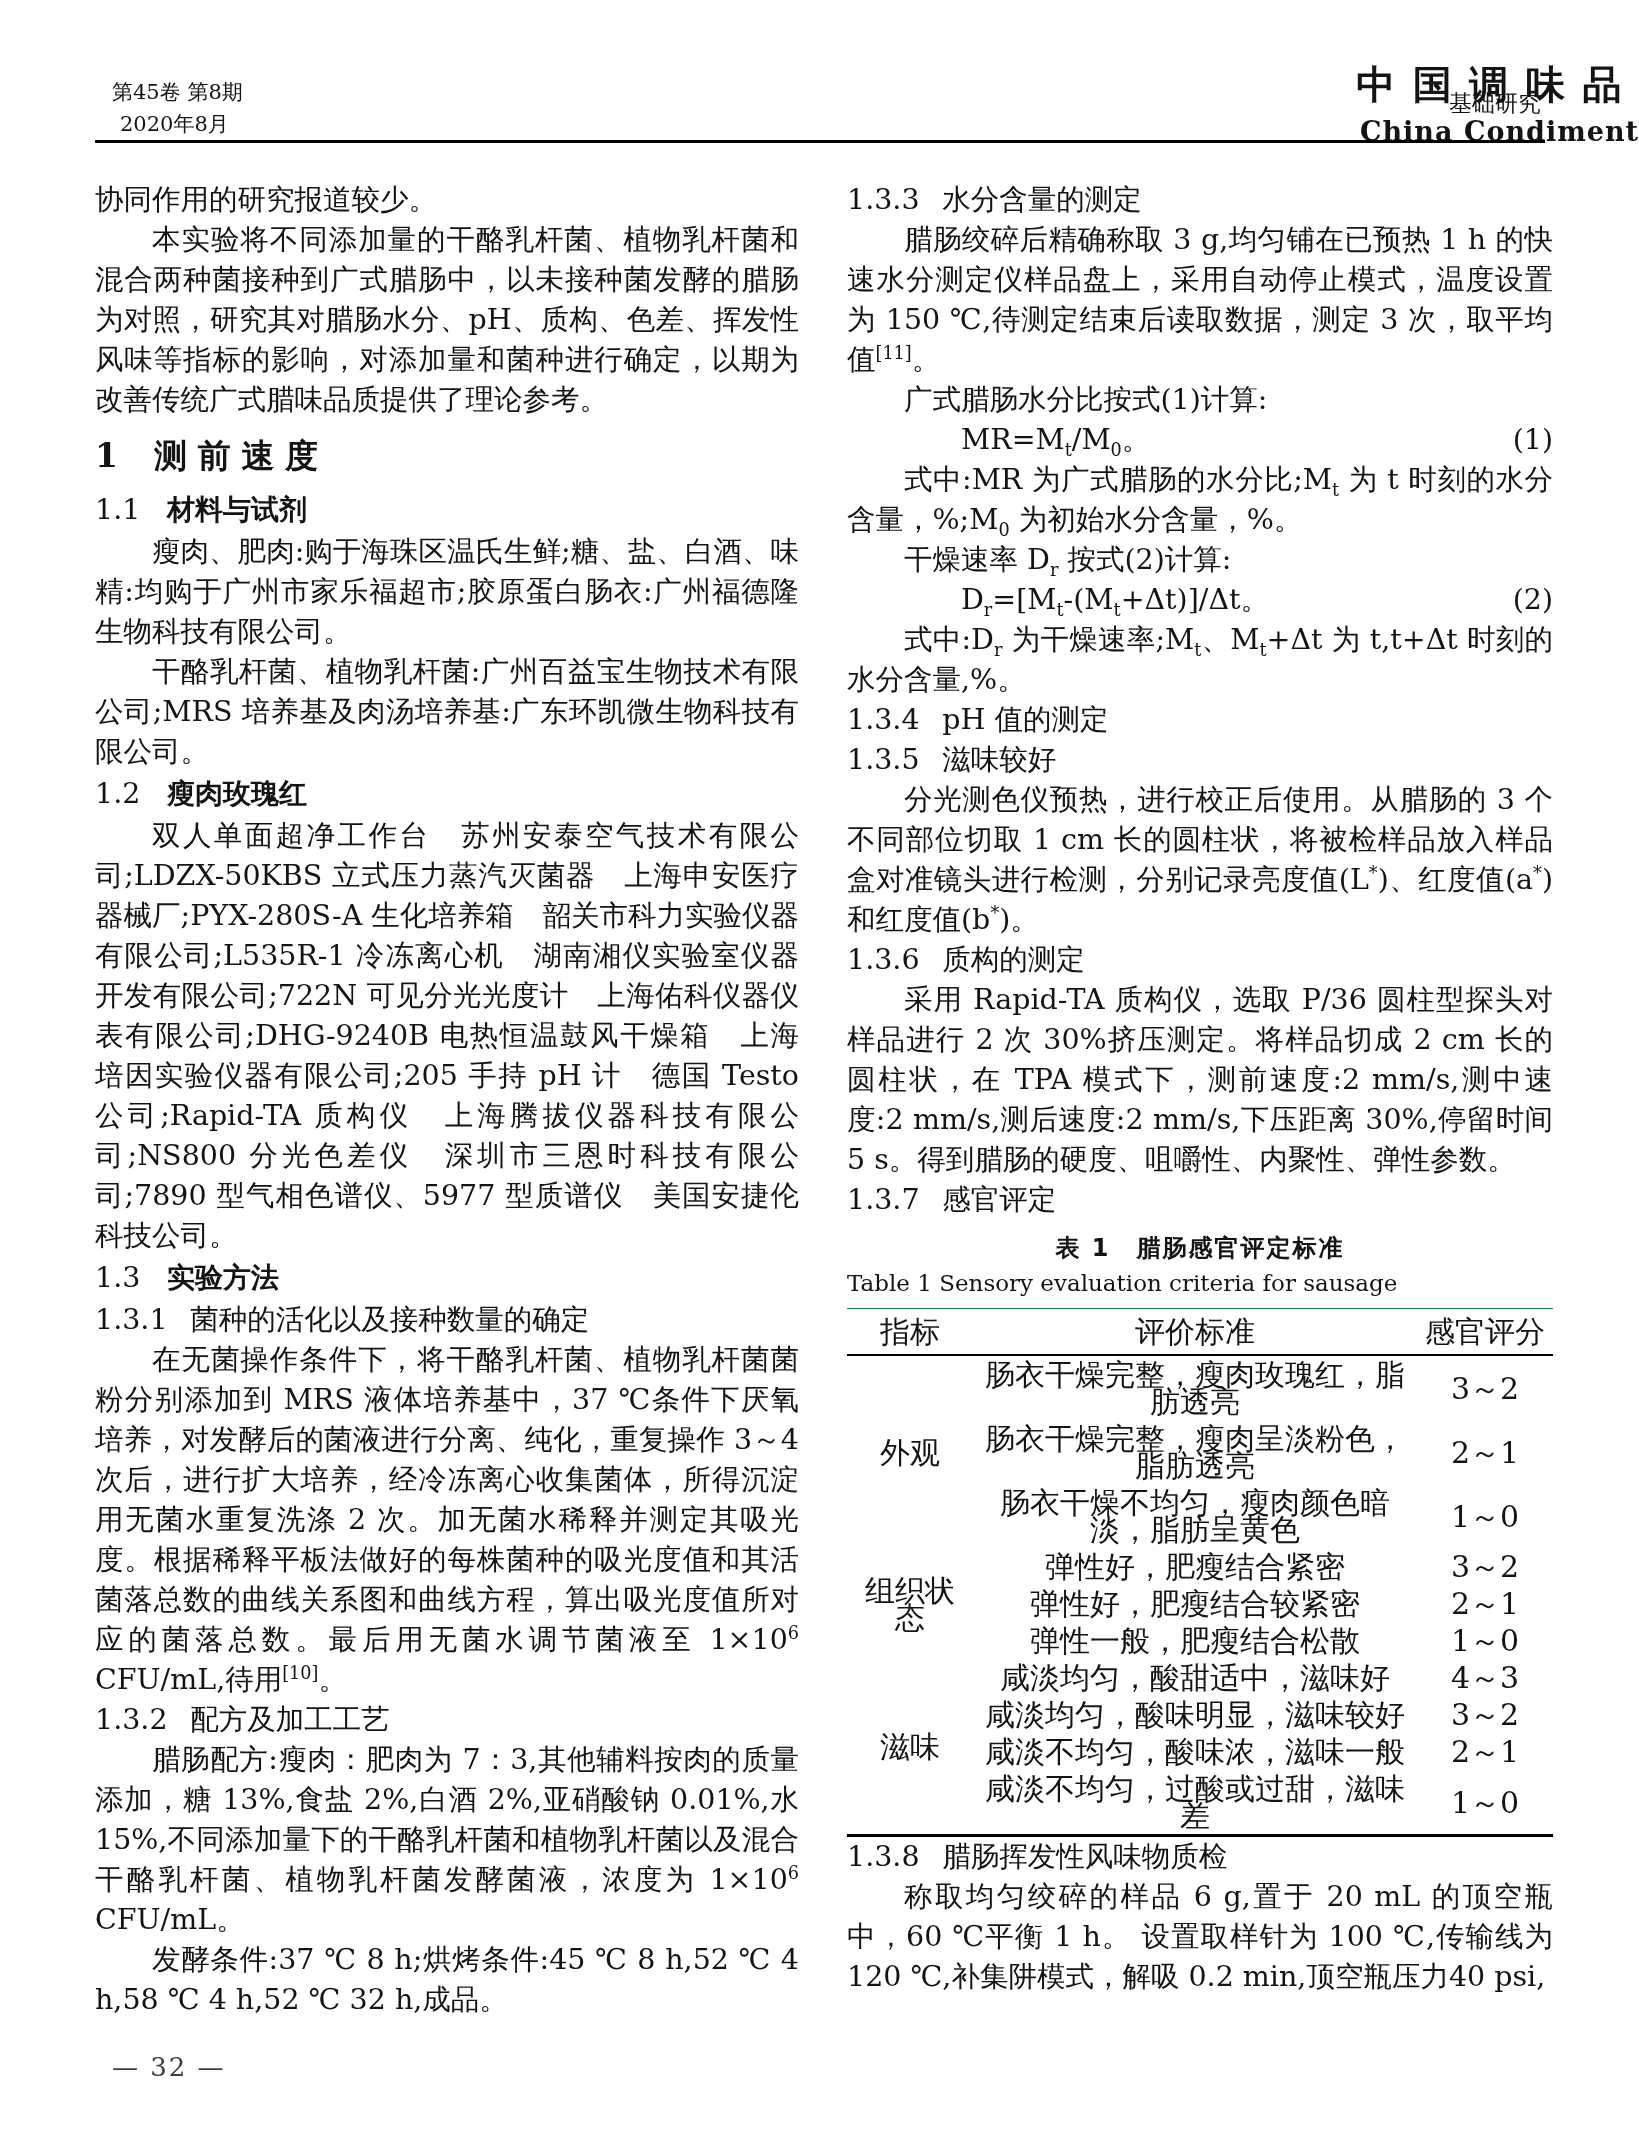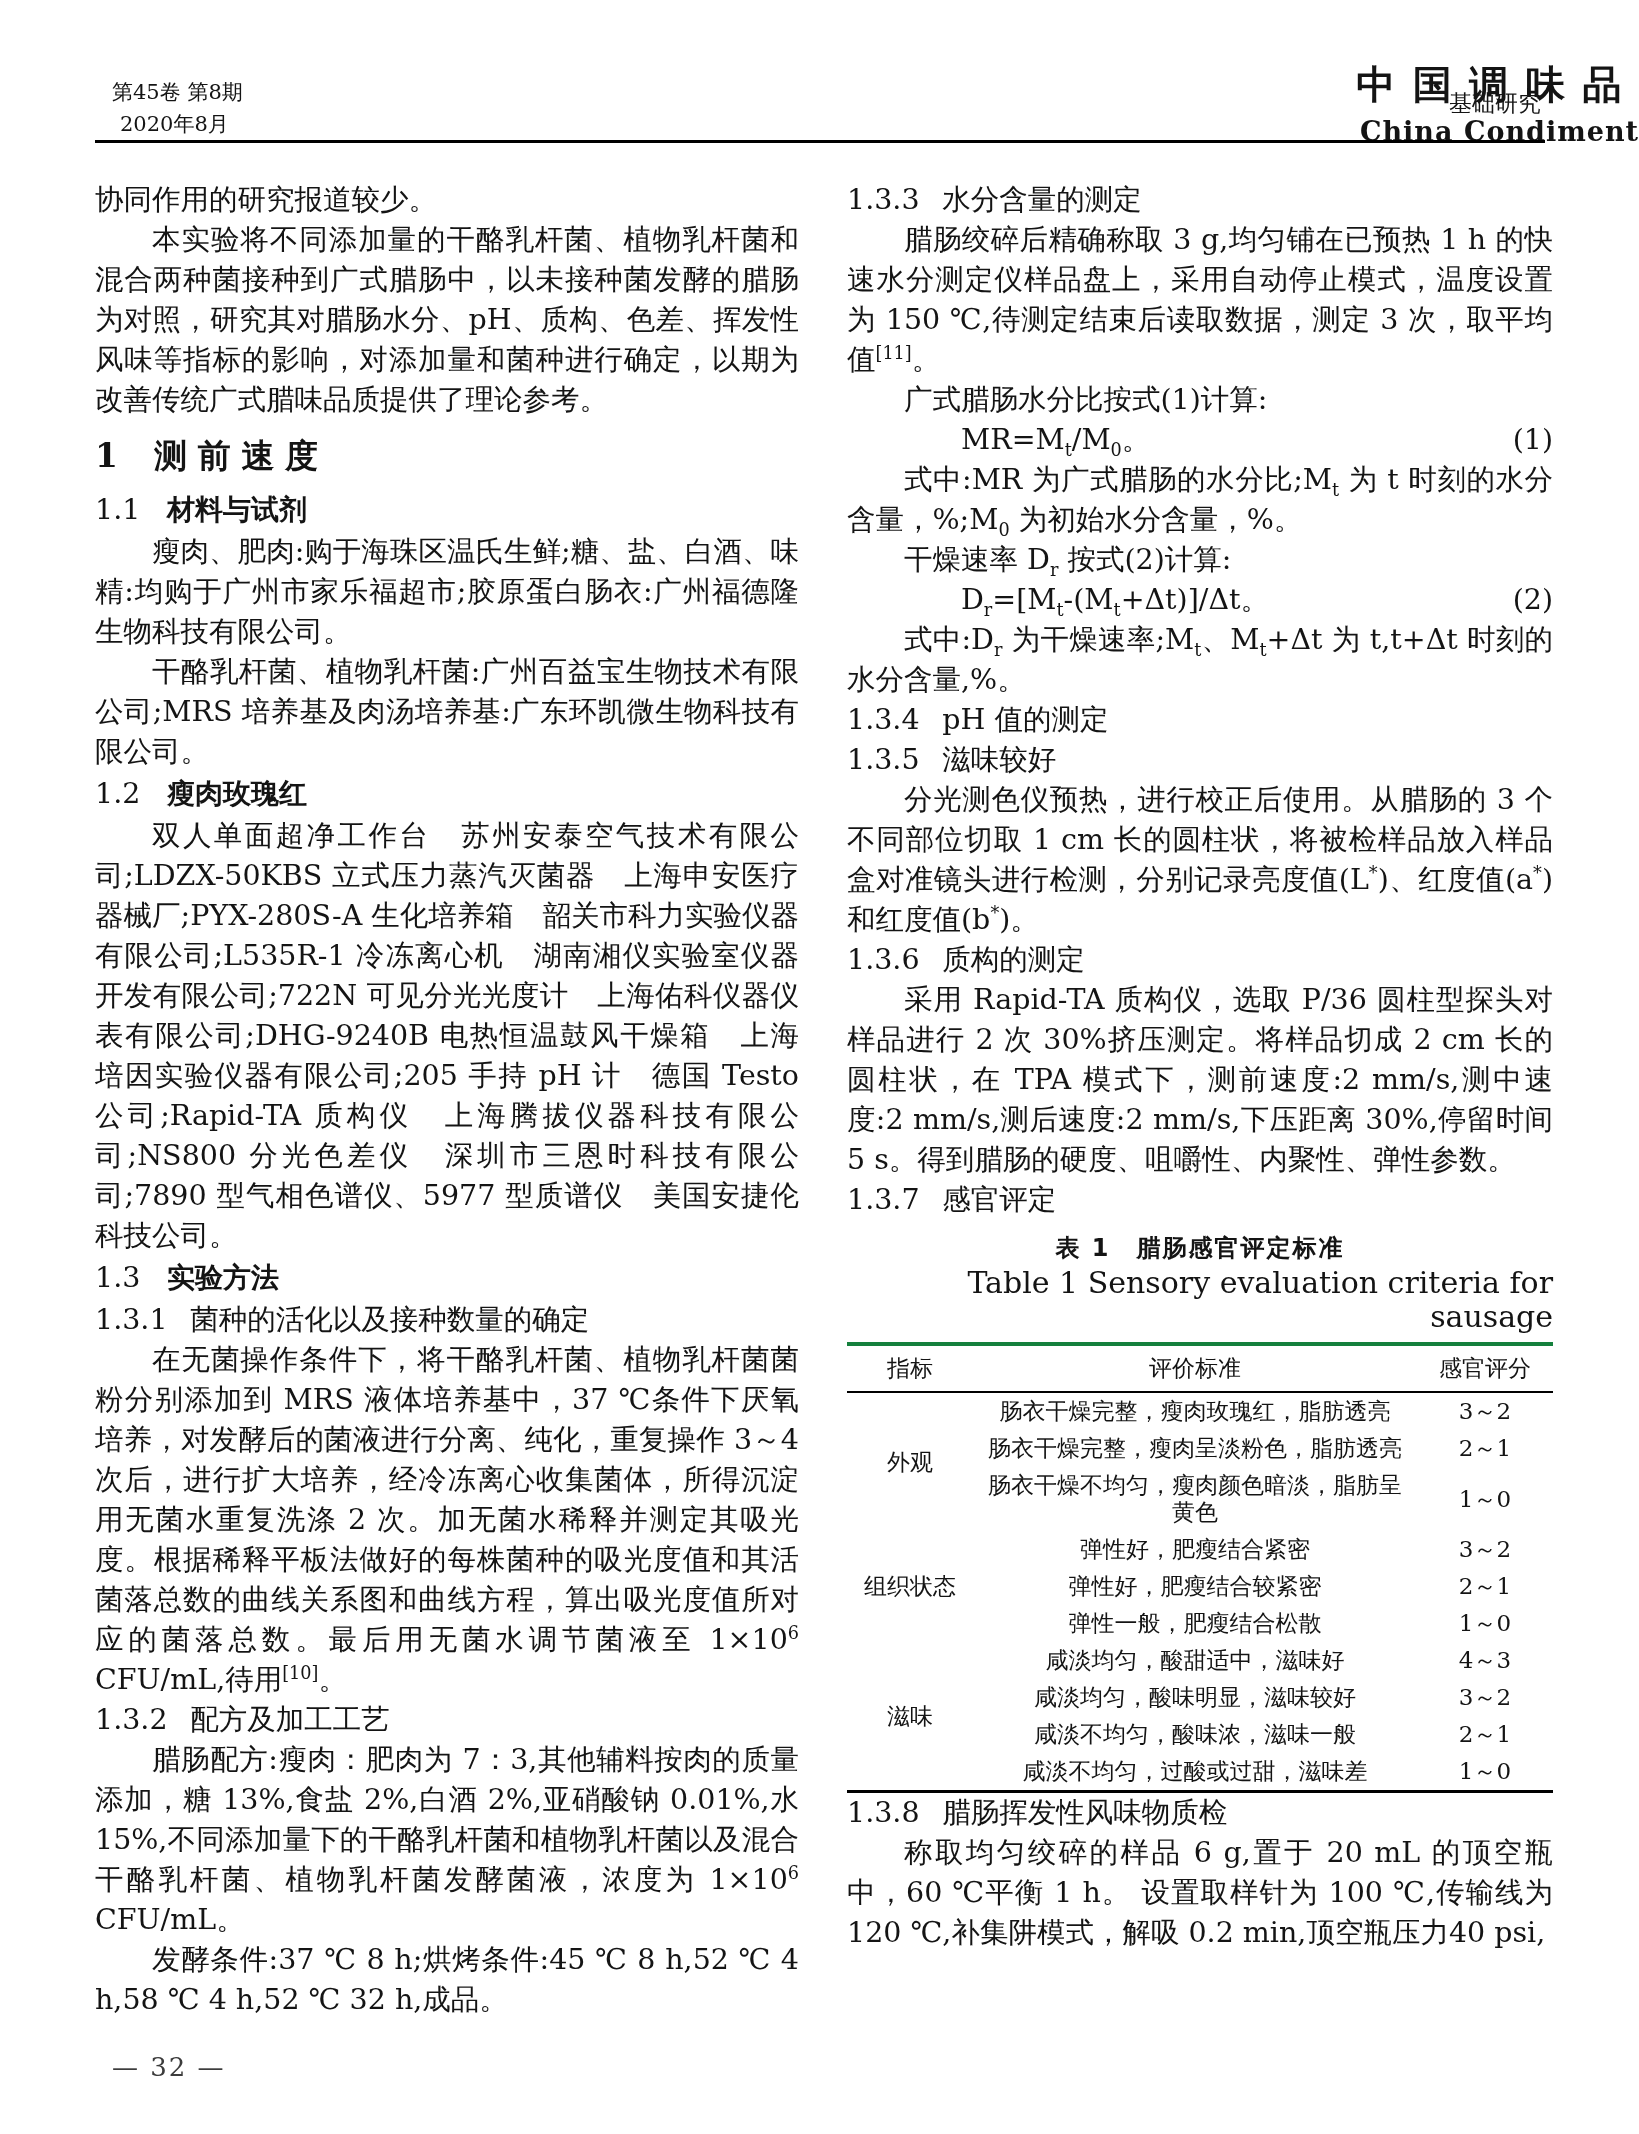--- a/index.html
+++ b/index.html
@@ -31,24 +31,24 @@
   .h3{margin:0;}
   .h3 .ttl{margin-left:0.8em;}
   .formula{display:flex;justify-content:space-between;margin:0;}
   .formula .fbody{text-indent:2em;padding-left:2em;}
   sup{font-size:0.62em;vertical-align:super;line-height:0;}
   sub{font-size:0.62em;vertical-align:sub;line-height:0;}
   
   .tbl-wrap{margin-top:10px;}
   .tbl-cap-cn{text-align:center;font-family:"DejaVu Sans","Liberation Sans",sans-serif;
               font-weight:bold;font-size:24px;line-height:36px;letter-spacing:2px;}
-  .tbl-cap-en{text-align:right;font-size:30px;line-height:34px;}
+  .tbl-cap-en{text-align:left;font-size:23px;line-height:34px;}
   table.sens{width:100%;border-collapse:collapse;margin-top:8px;
-             border-top:4px solid #15803d;border-bottom:3px solid #000;
-             font-size:23px;line-height:27px;}
+             border-top:1px solid #15803d;border-bottom:3px solid #000;
+             font-size:30px;line-height:27px;}
   table.sens th{font-weight:normal;border-bottom:2px solid #000;padding:9px 4px;text-align:center;}
   table.sens td{padding:5px 4px;text-align:center;vertical-align:middle;}
   
   .footer{position:absolute;left:112px;top:2052px;font-size:26px;color:#3c3c3c;letter-spacing:2px;}
 </style>
 </head>
 <body>
 
 <div class="page">
 

